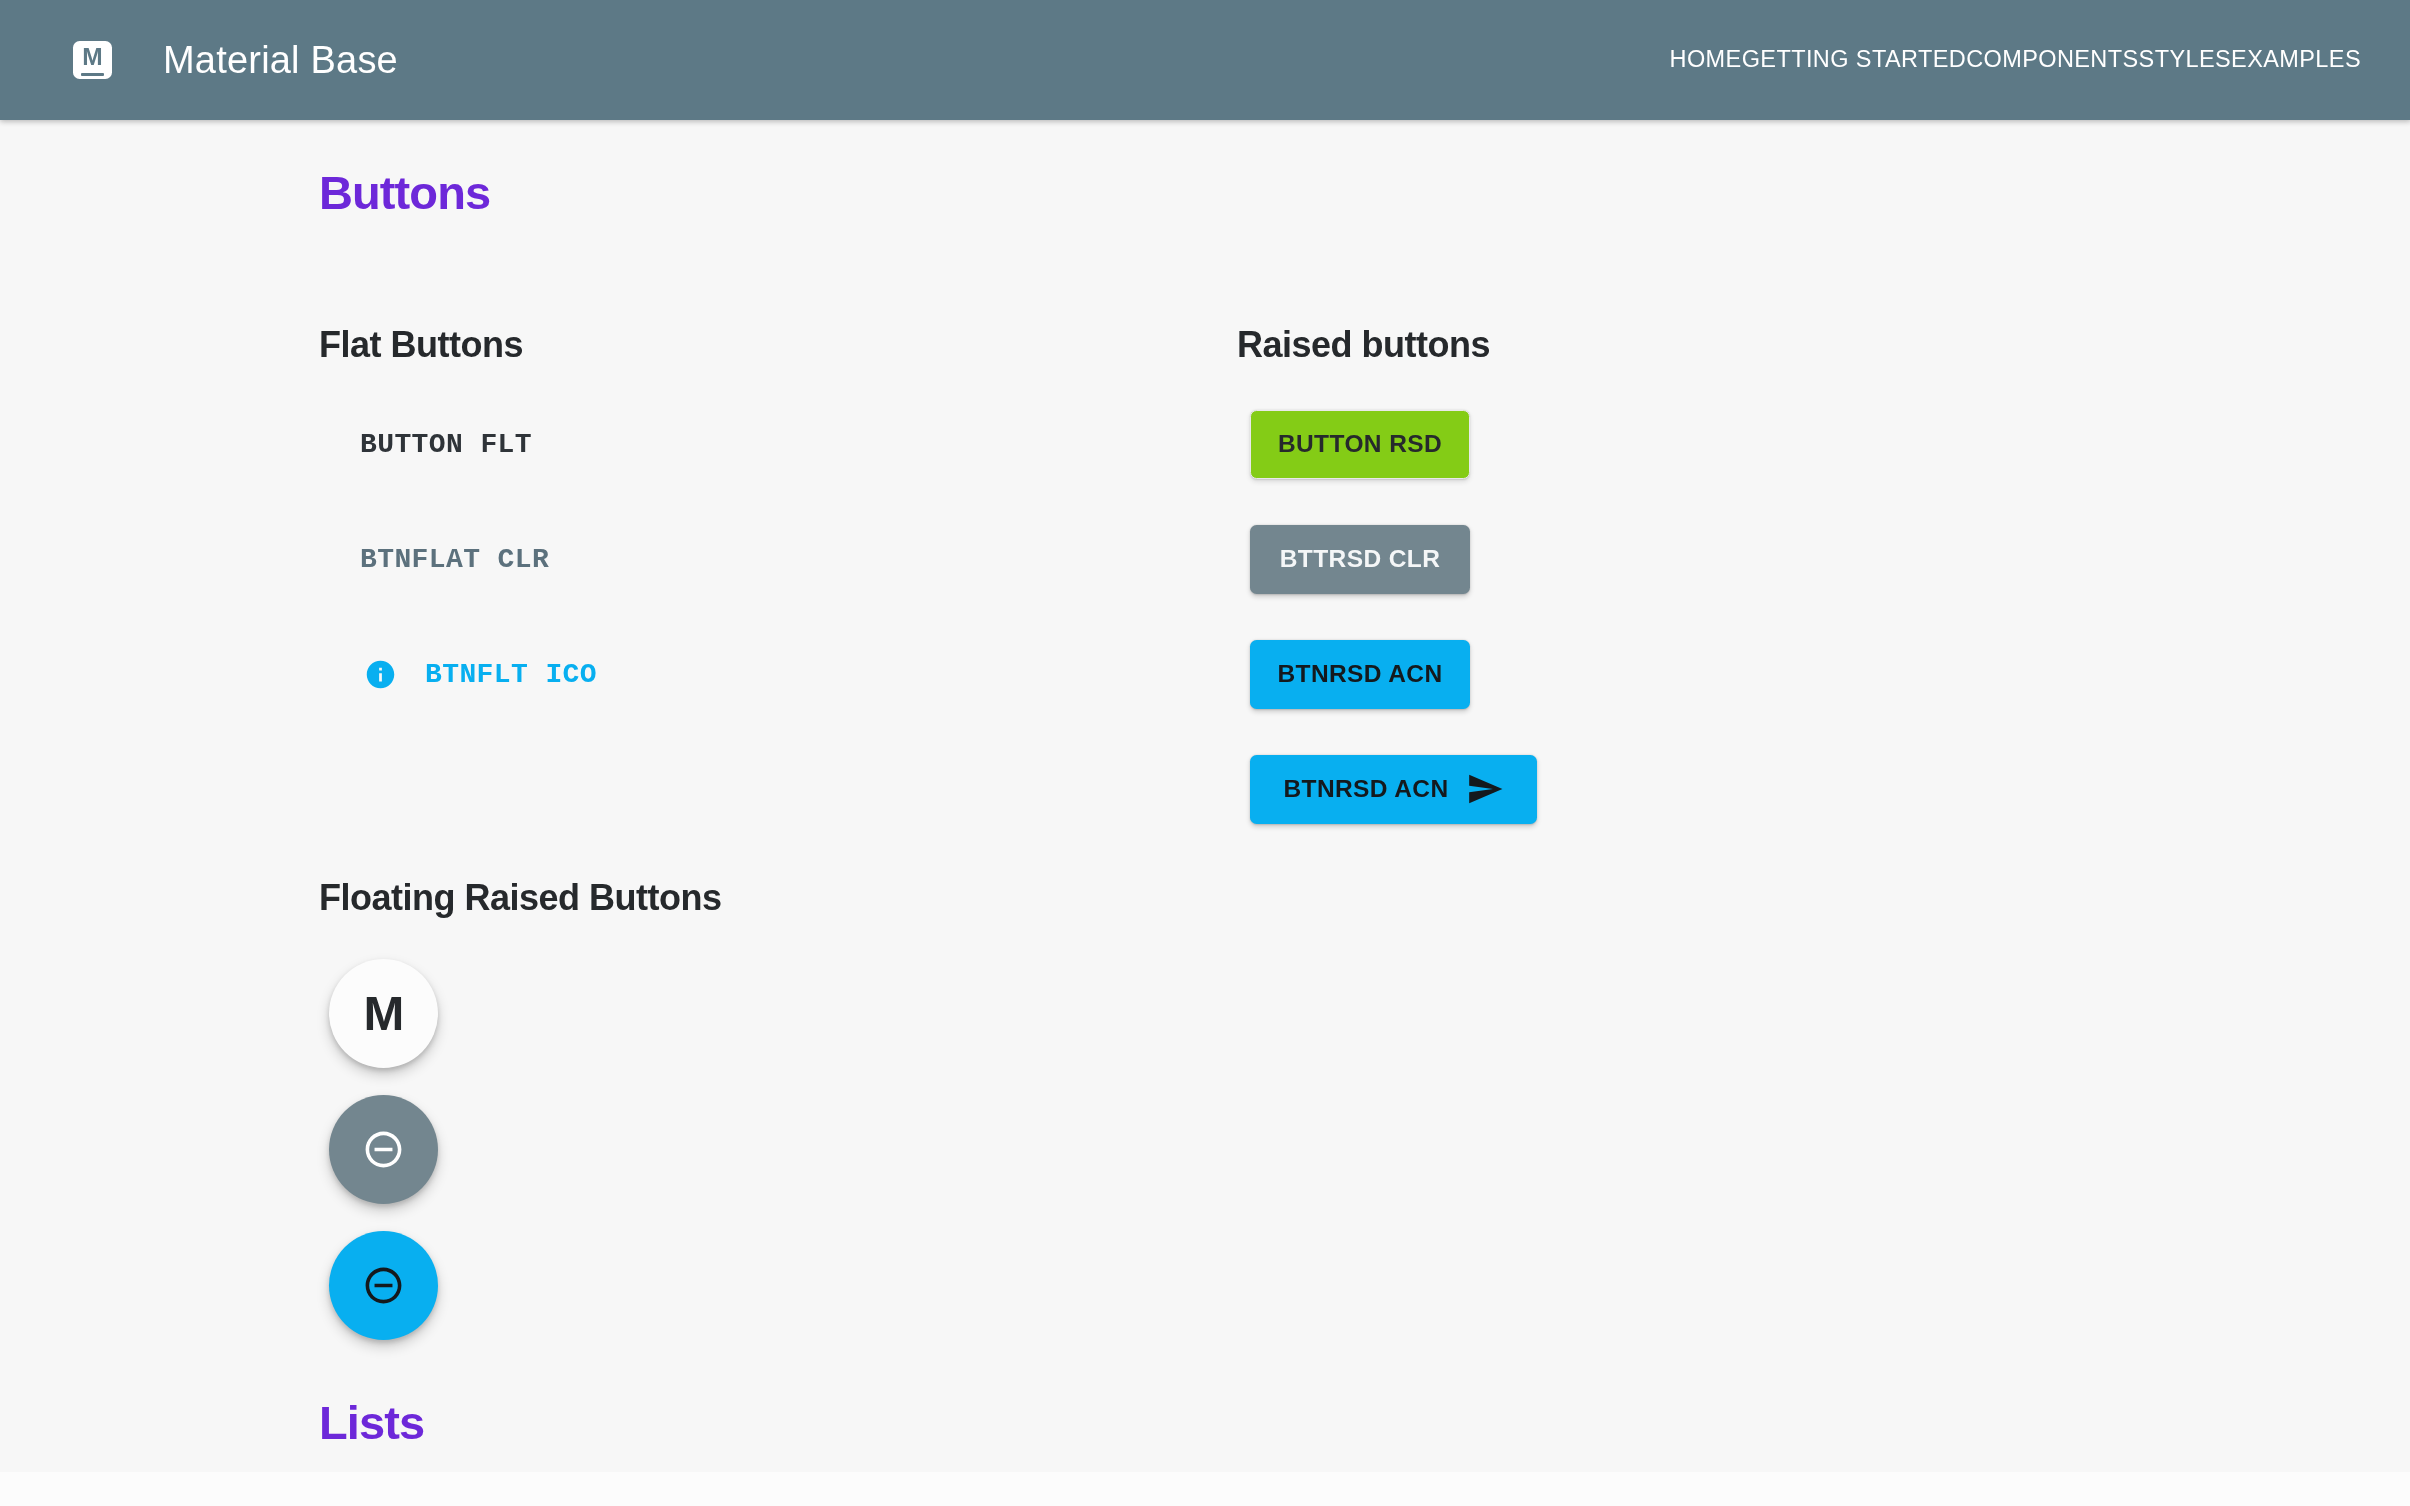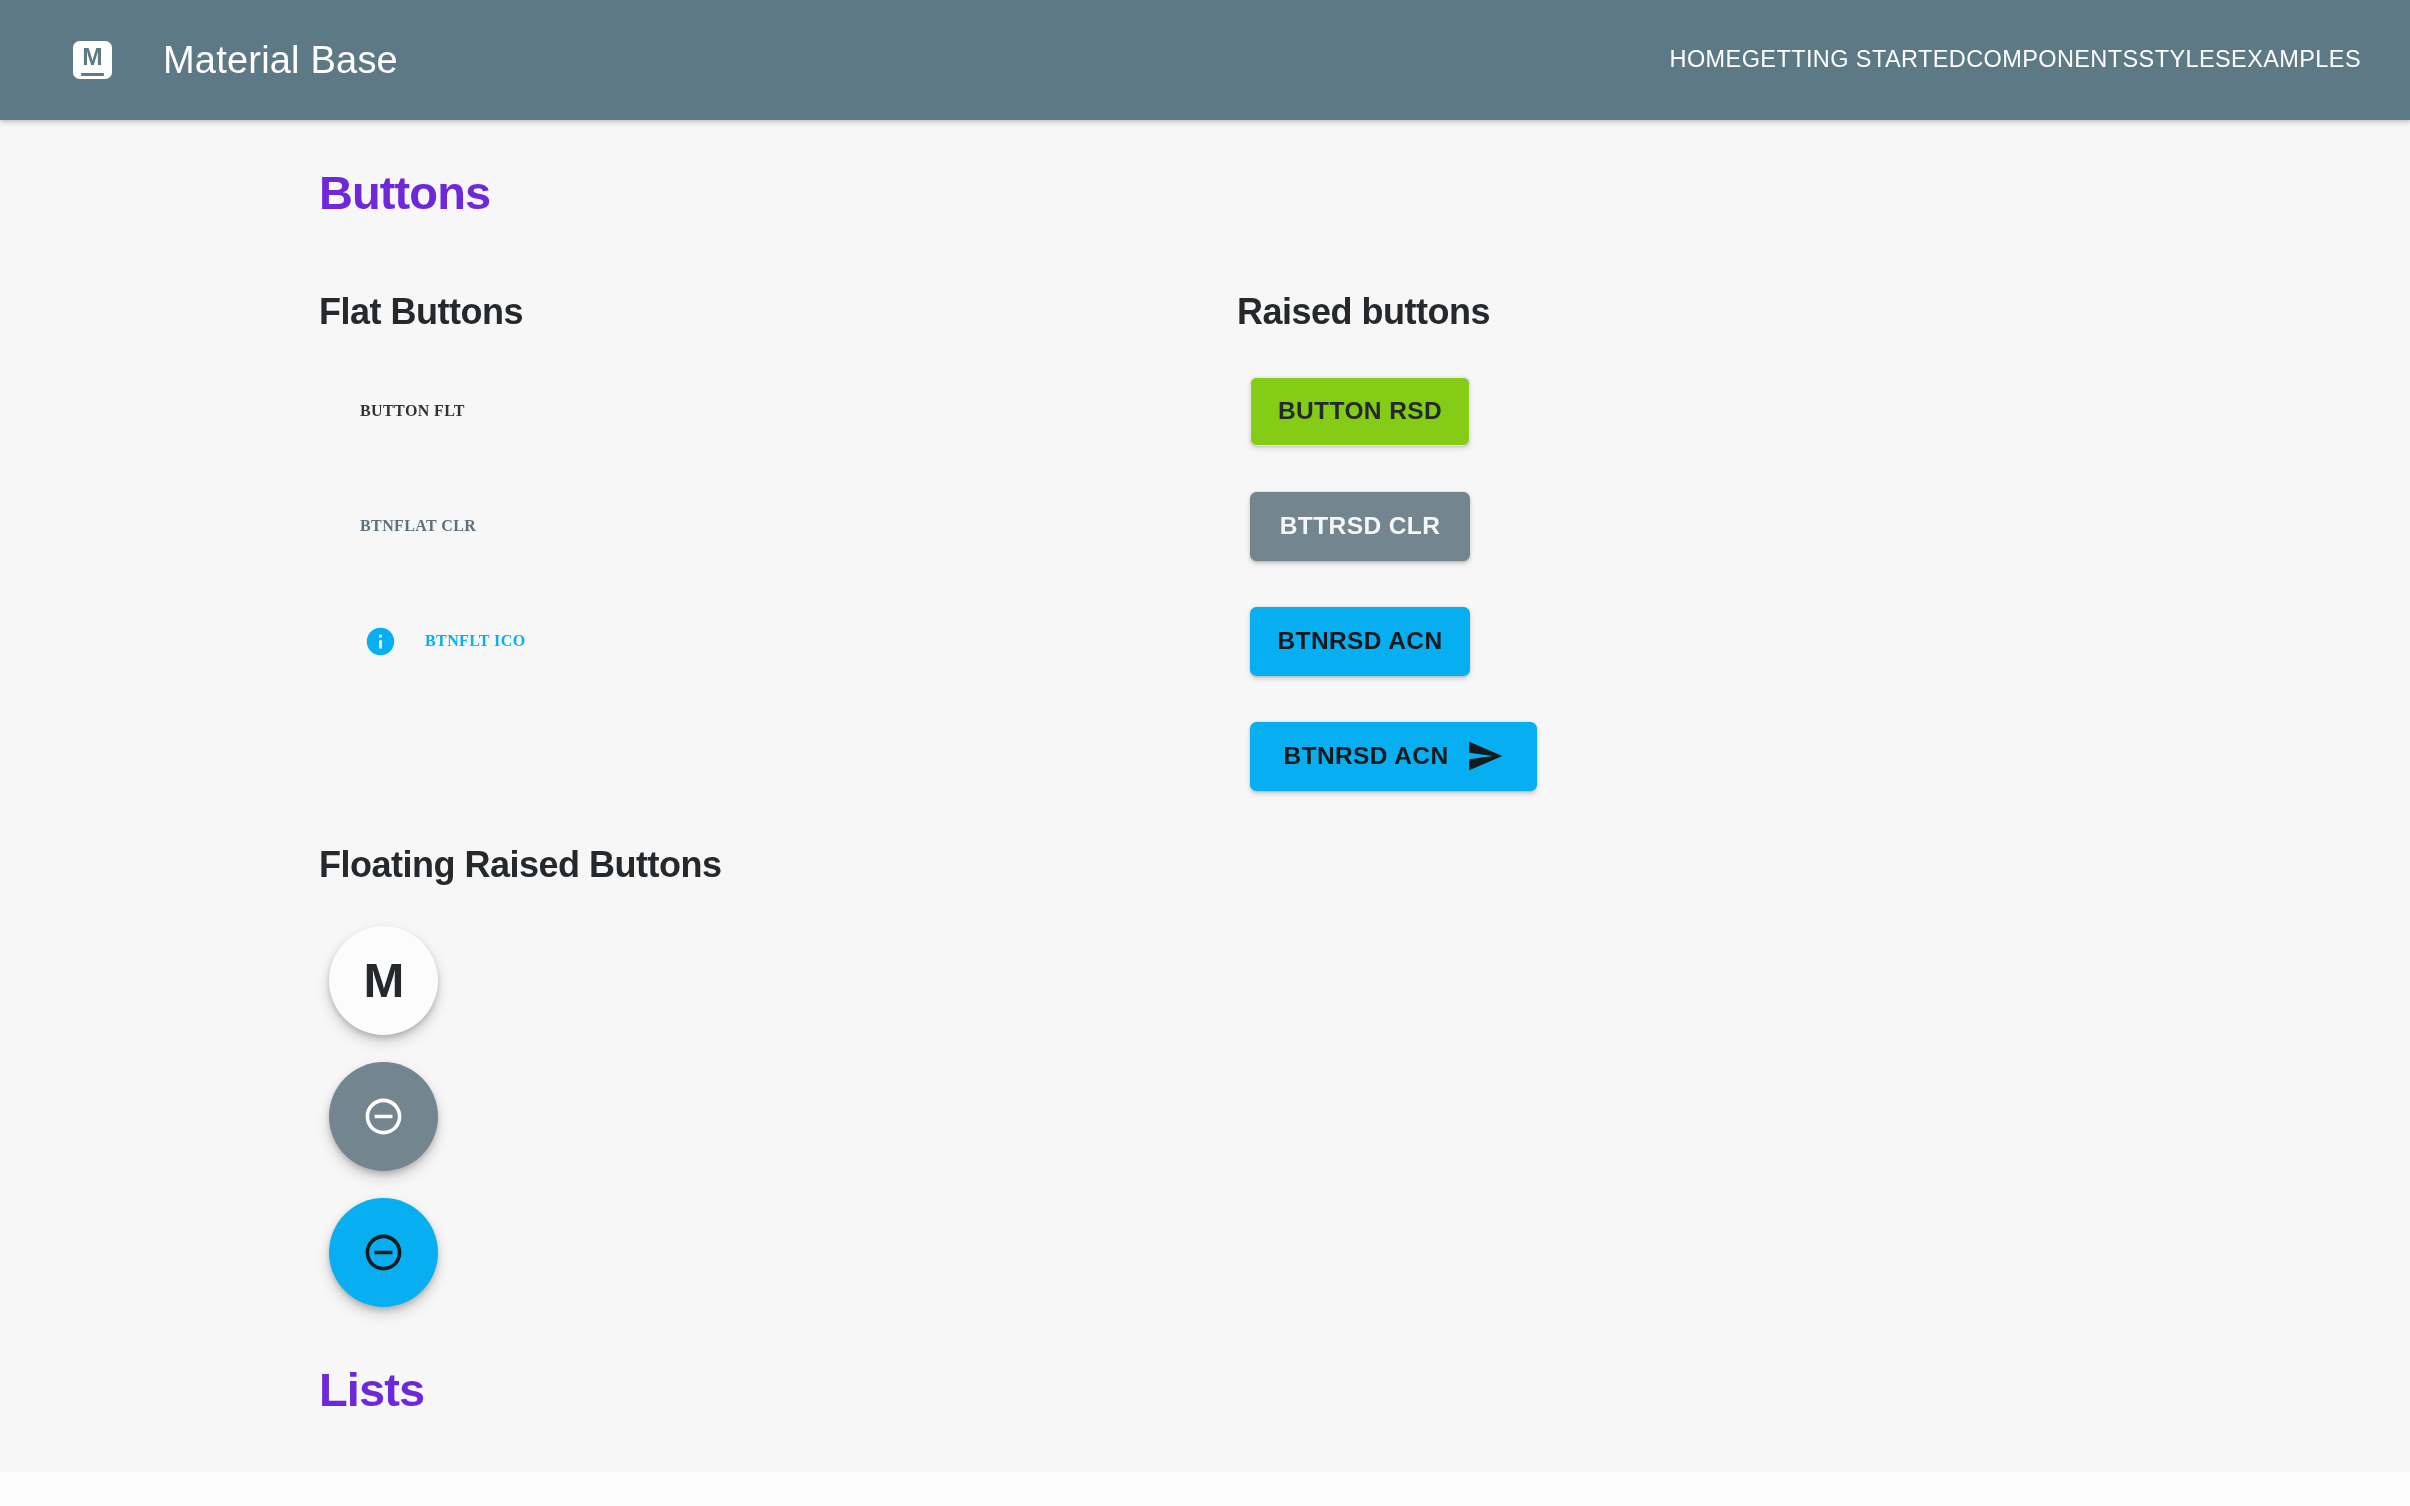--- a/index.html
+++ b/index.html
@@ -33,28 +33,28 @@
   }
   
   .content { padding-left:319px; }
   h1.section-title {
     font-size:47px; font-weight:700; color:#6d28d9; letter-spacing:-0.9px; line-height:1.2;
   }
   h2.sub-title {
     font-size:36px; font-weight:600; color:#26292C; letter-spacing:-0.5px; line-height:1.2;
   }
   .buttons-h1 { margin-top:45px; }
-  .columns { display:grid; grid-template-columns:918px 1fr; margin-top:69px; }
+  .columns { display:grid; grid-template-columns:918px 1fr; margin-top:102px; }
   .rows { margin-top:20px; }
   .btn-row { height:115px; display:flex; align-items:center; }
   
   .flat-rows .btn-row { padding-left:41px; }
   .flat-btn {
     background:none; border:none; cursor:pointer;
-    font-family:Liberation Serif, serif; font-size:16px; font-weight:600; letter-spacing:0.4px;
+    font-family:Liberation Mono, monospace; font-size:28px; font-weight:600; letter-spacing:0.4px;
     display:flex; align-items:center; gap:28px; padding:0;
   }
   .flat-default { color:#2F3439; }
   .flat-colored { color:#5C717D; }
   .flat-accent  { color:#08AFF0; }
   .btn-row.icon-row { padding-left:45px; }
   .info-icon { width:33px; height:33px; display:inline-flex; }
   .info-icon svg { width:33px; height:33px; fill:#08AFF0; }
   
   .raised-rows .btn-row { padding-left:13px; }

